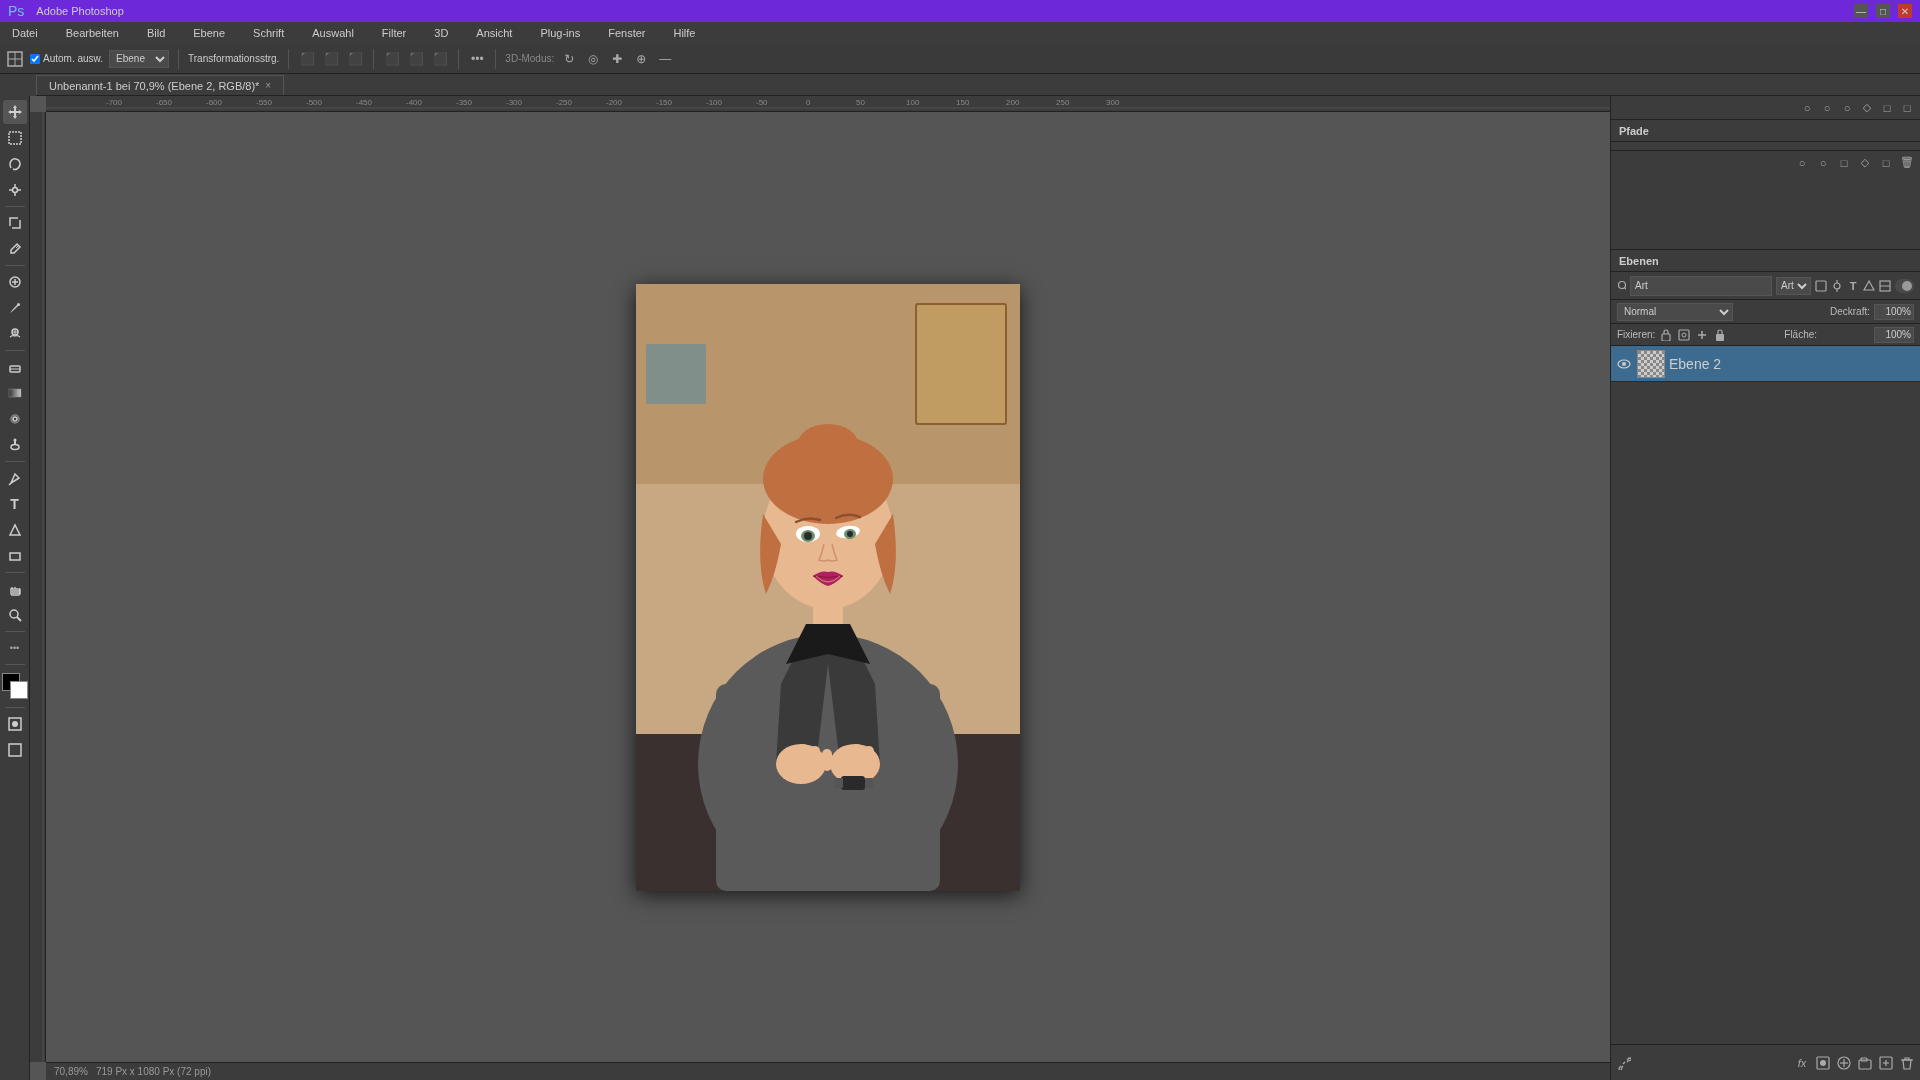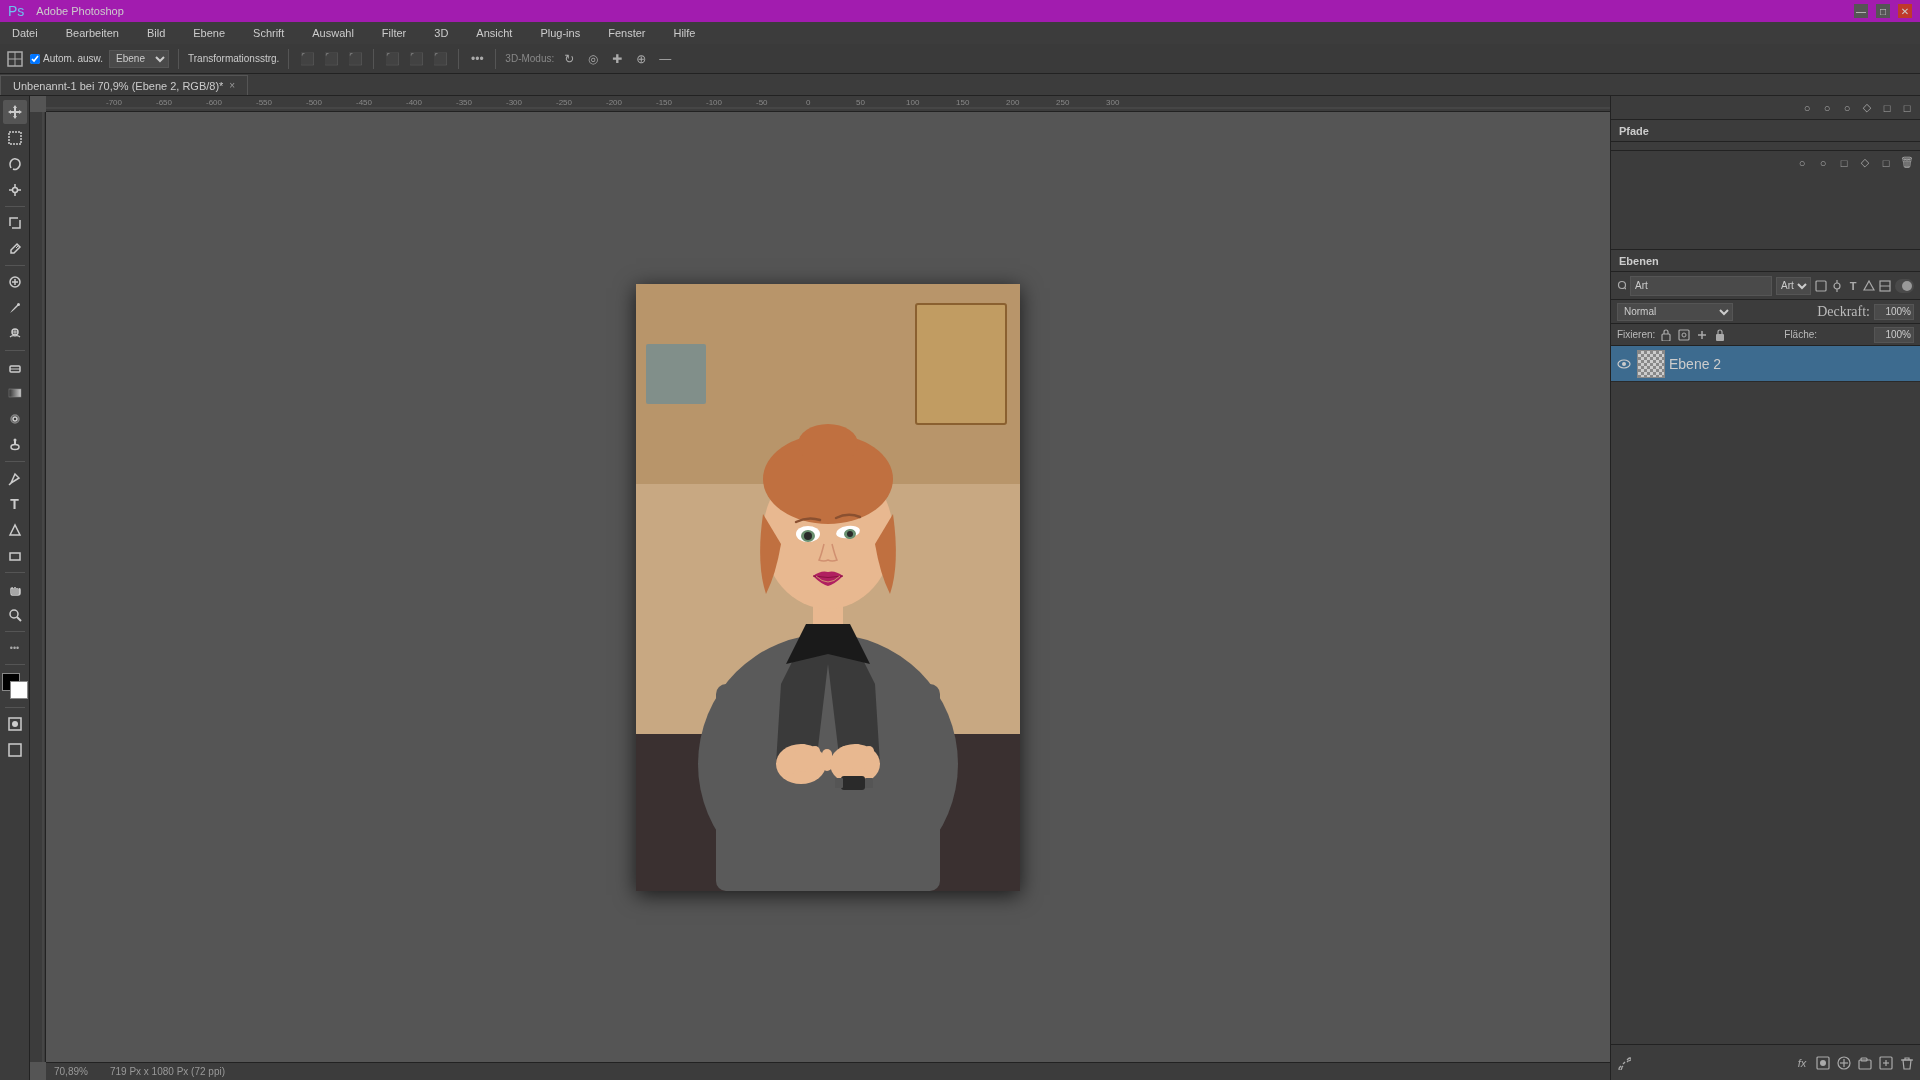--- a/index.html
+++ b/index.html
@@ -1,34 +1,34 @@
 <!DOCTYPE html>
 <html><head>
   <meta charset="utf-8">
   <style>
     * { margin: 0; padding: 0; box-sizing: border-box; }
     body { width: 1920px; height: 1080px; background: #3c3c3c; font-family: Arial, sans-serif; font-size: 11px; color: #ccc; overflow: hidden; display: flex; flex-direction: column; }
 
     
-    #titlebar { height: 22px; background: #a21caf; display: flex; align-items: center; justify-content: space-between; padding: 0 8px; flex-shrink: 0; }
+    #titlebar { height: 22px; background: #6d28d9; display: flex; align-items: center; justify-content: space-between; padding: 0 8px; flex-shrink: 0; }
     #titlebar-left { display: flex; align-items: center; gap: 12px; font-size: 11px; color: #ccc; }
     #titlebar-right { display: flex; gap: 8px; }
     .titlebar-btn { width: 14px; height: 14px; background: #555; border: none; cursor: pointer; font-size: 10px; color: #ccc; display: flex; align-items: center; justify-content: center; }
 
     
     #menubar { height: 22px; background: #3c3c3c; display: flex; align-items: center; padding: 0 4px; flex-shrink: 0; gap: 12px; }
     .menu-item { padding: 2px 8px; font-size: 11px; color: #ccc; cursor: pointer; }
 
     
     #optionsbar { height: 30px; background: #3a3a3a; display: flex; align-items: center; padding: 0 6px; flex-shrink: 0; gap: 6px; border-bottom: 1px solid #222; }
     .options-separator { width: 1px; height: 20px; background: #555; margin: 0 3px; }
     .options-icon { width: 18px; height: 18px; display: flex; align-items: center; justify-content: center; color: #aaa; font-size: 12px; cursor: pointer; }
 
     
-    #tabbar { height: 22px; background: #3c3c3c; display: flex; align-items: flex-end; flex-shrink: 0; border-bottom: 1px solid #222; }
+    #tabbar { height: 22px; background: #3c3c3c; display: flex; align-items: flex-end; flex-shrink: 0; border-bottom: 1px solid #222; margin-left: 36px; }
     .tab { height: 20px; padding: 0 12px; background: #4a4a4a; border: 1px solid #555; border-bottom: none; color: #ccc; font-size: 11px; display: flex; align-items: center; gap: 6px; cursor: pointer; }
     .tab.active { background: #3c3c3c; }
     .tab-close { font-size: 10px; color: #999; cursor: pointer; }
 
     
     #main { display: flex; flex: 1; overflow: hidden; }
 
     
     #toolbar { width: 30px; background: #3c3c3c; display: flex; flex-direction: column; align-items: center; padding: 4px 0; gap: 2px; flex-shrink: 0; border-right: 1px solid #222; }
     .tool-btn { width: 24px; height: 24px; display: flex; align-items: center; justify-content: center; color: #bbb; font-size: 13px; cursor: pointer; border-radius: 2px; }
@@ -400,21 +400,21 @@
 
           <rect x="205" y="492" width="24" height="14" fill="#2a2a2a" rx="3"></rect>
           <rect x="199" y="494" width="8" height="10" fill="#555" rx="1"></rect>
           <rect x="229" y="494" width="8" height="10" fill="#555" rx="1"></rect>
 
           <path d="M170 340 L150 380 L192 370 L234 380 L214 340 Z" fill="#1a1a1a"></path>
         </svg>
       </div>
     </div>
 
-    <div style="position:absolute;bottom:0;left:16px;right:0;height:18px;background:#3c3c3c;border-top:1px solid #222;display:flex;align-items:center;padding:0 8px;gap:22px;">
+    <div style="position:absolute;bottom:0;left:16px;right:0;height:18px;background:#3c3c3c;border-top:1px solid #222;display:flex;align-items:center;padding:0 8px;gap:8px;">
       <span style="font-size:10px;color:#999;">70,89%</span>
       <span style="font-size:10px;color:#999;">719 Px x 1080 Px (72 ppi)</span>
     </div>
   </div>
 
   <div id="right-panel">
 
     <div style="height:24px;display:flex;align-items:center;justify-content:flex-end;padding:0 4px;gap:2px;background:#3c3c3c;border-bottom:1px solid #222;">
       <div class="pb-icon">○</div>
       <div class="pb-icon">○</div>
@@ -492,21 +492,21 @@
           <div class="blend-left">
             <select class="blend-select" style="width:116px;">
               <option>Normal</option>
               <option>Auflösen</option>
               <option>Abdunkeln</option>
               <option>Multiplizieren</option>
               <option>Aufhellen</option>
             </select>
           </div>
           <div class="blend-right">
-            <span style="font-size:14px;color:#bbb;font-family:Liberation Serif, serif;">Deckraft:</span>
+            <span style="font-size:10px;color:#bbb;">Deckraft:</span>
             <input type="text" class="opacity-value" value="100%" style="">
           </div>
         </div>
       </div>
 
       <div id="ebenen-fixieren">
         <span style="font-size:10px;color:#bbb;">Fixieren:</span>
         <div class="fix-icon">
           <svg width="12" height="12">
               <rect x="2" y="5" width="8" height="7" fill="none" stroke="#aaa" stroke-width="1.2" rx="1"></rect>

